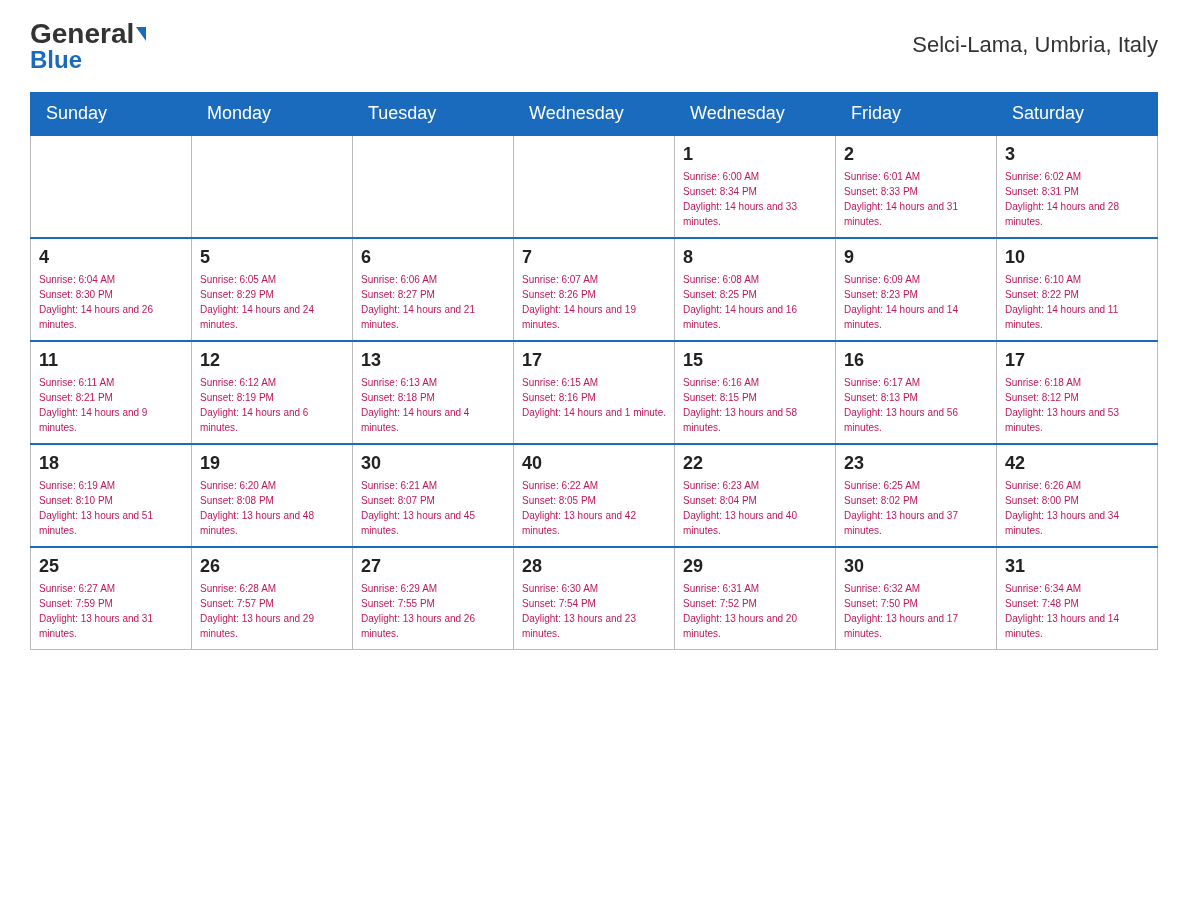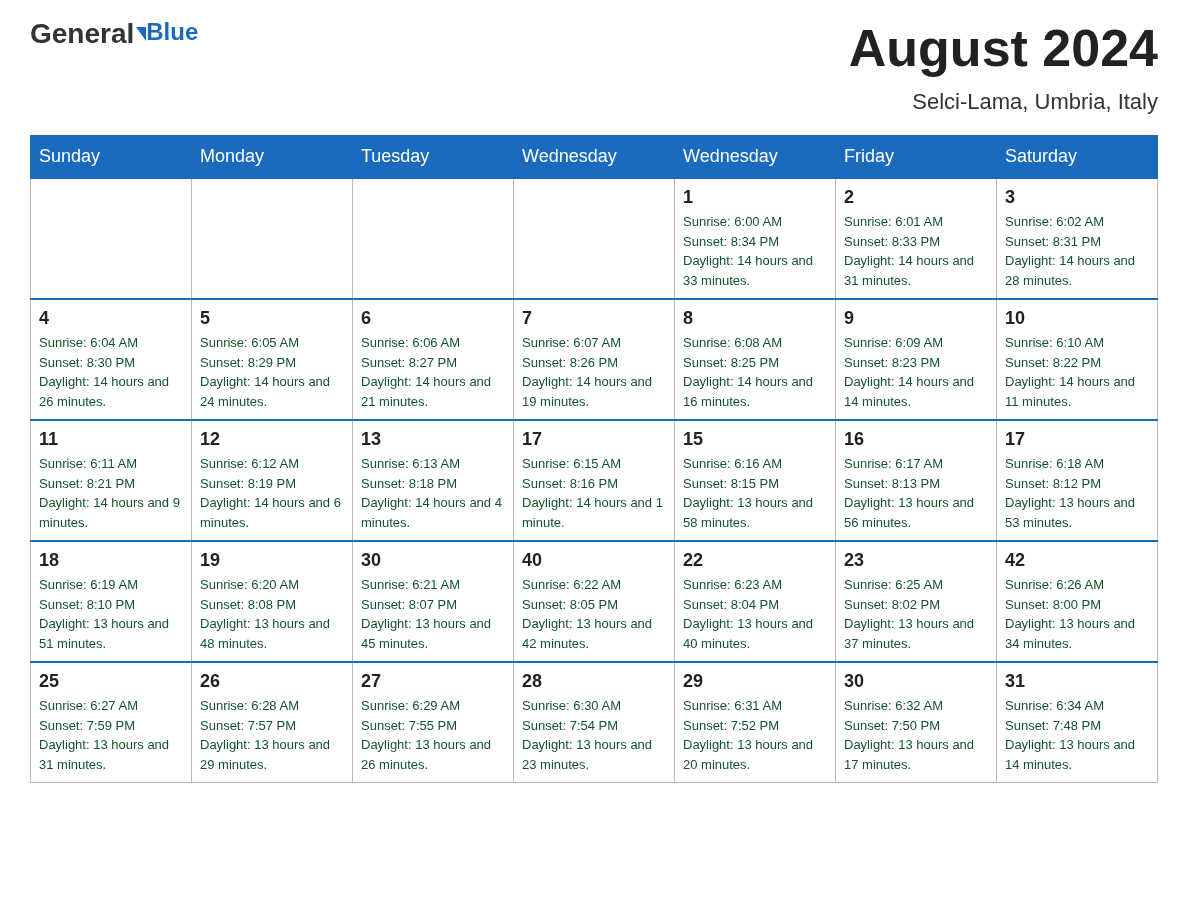--- a/index.html
+++ b/index.html
@@ -11,20 +11,21 @@
       padding: 20px 30px;
     }
     .header {
       display: flex;
       justify-content: space-between;
       align-items: flex-start;
       margin-bottom: 20px;
     }
     .logo {
       display: flex;
+      flex-direction: column;
       align-items: flex-start;
     }
     .logo-general {
       font-size: 28px;
       font-weight: bold;
       color: #333;
       line-height: 1;
     }
     .logo-blue {
       font-size: 24px;
@@ -59,65 +60,64 @@
     .calendar {
       width: 100%;
       border-collapse: collapse;
       border: 1px solid #999;
     }
     .calendar th {
       background-color: #1a6bbd;
       color: #fff;
       font-size: 18px;
       font-weight: normal;
-      padding: 10px 8px;
+      padding: 10px 15px;
       text-align: left;
       border: 1px solid #1a6bbd;
     }
     .calendar td {
       vertical-align: top;
       padding: 8px;
       border: 1px solid #bbb;
       width: calc(100% / 7);
       min-height: 110px;
       font-size: 13px;
       color: #333;
     }
     .day-number {
       font-size: 18px;
       font-weight: bold;
       color: #222;
       display: block;
       margin-bottom: 4px;
     }
     .day-info {
-      font-size: 13px;
+      font-size: 10px;
       line-height: 1.5;
-      color: #14532d;
+      color: #be185d;
     }
     .empty-cell {
       background: #fff;
     }
     tr.week-row td {
       border-top: 2px solid #1a6bbd;
     }
   </style>
 </head>
 <body>
 
 <div class="header">
   <div class="logo">
     <div style="display:flex; align-items:center;">
       <span class="logo-general">General</span>
       <span class="logo-triangle"></span>
     </div>
     <span class="logo-blue">Blue</span>
   </div>
   <div class="title-block">
-    <div class="month-title">August 2024</div>
     <div class="location">Selci-Lama, Umbria, Italy</div>
   </div>
 </div>
 
 <table class="calendar">
   <thead>
     <tr>
     <th>Sunday</th>
         <th>Monday</th>
         <th>Tuesday</th>

